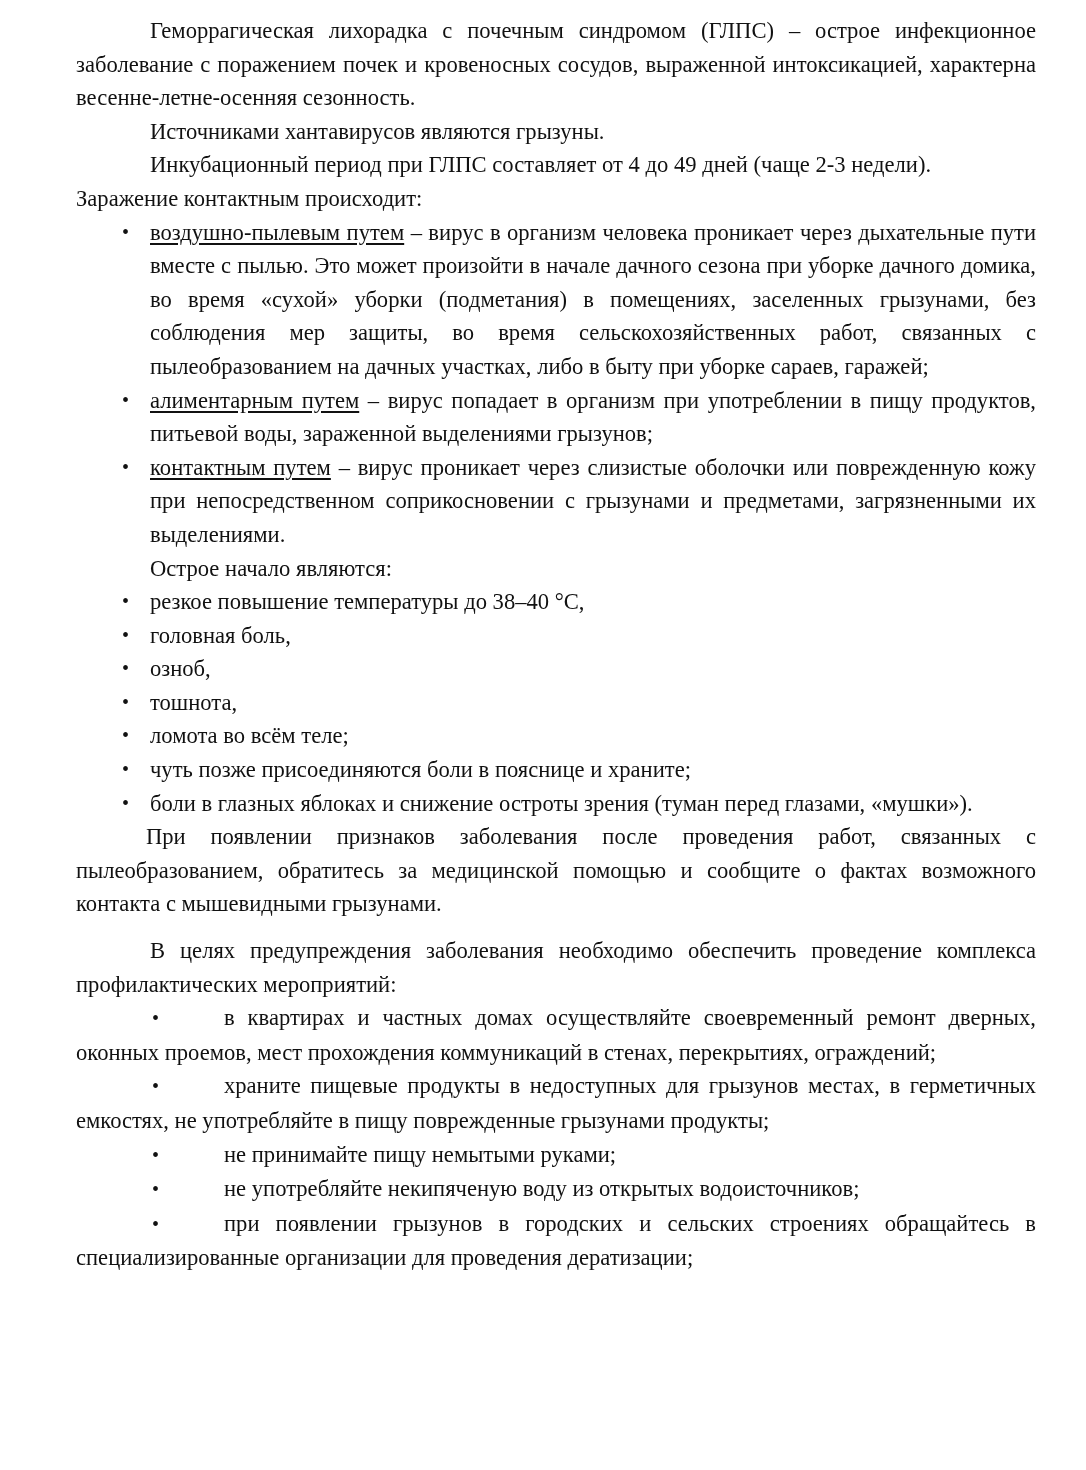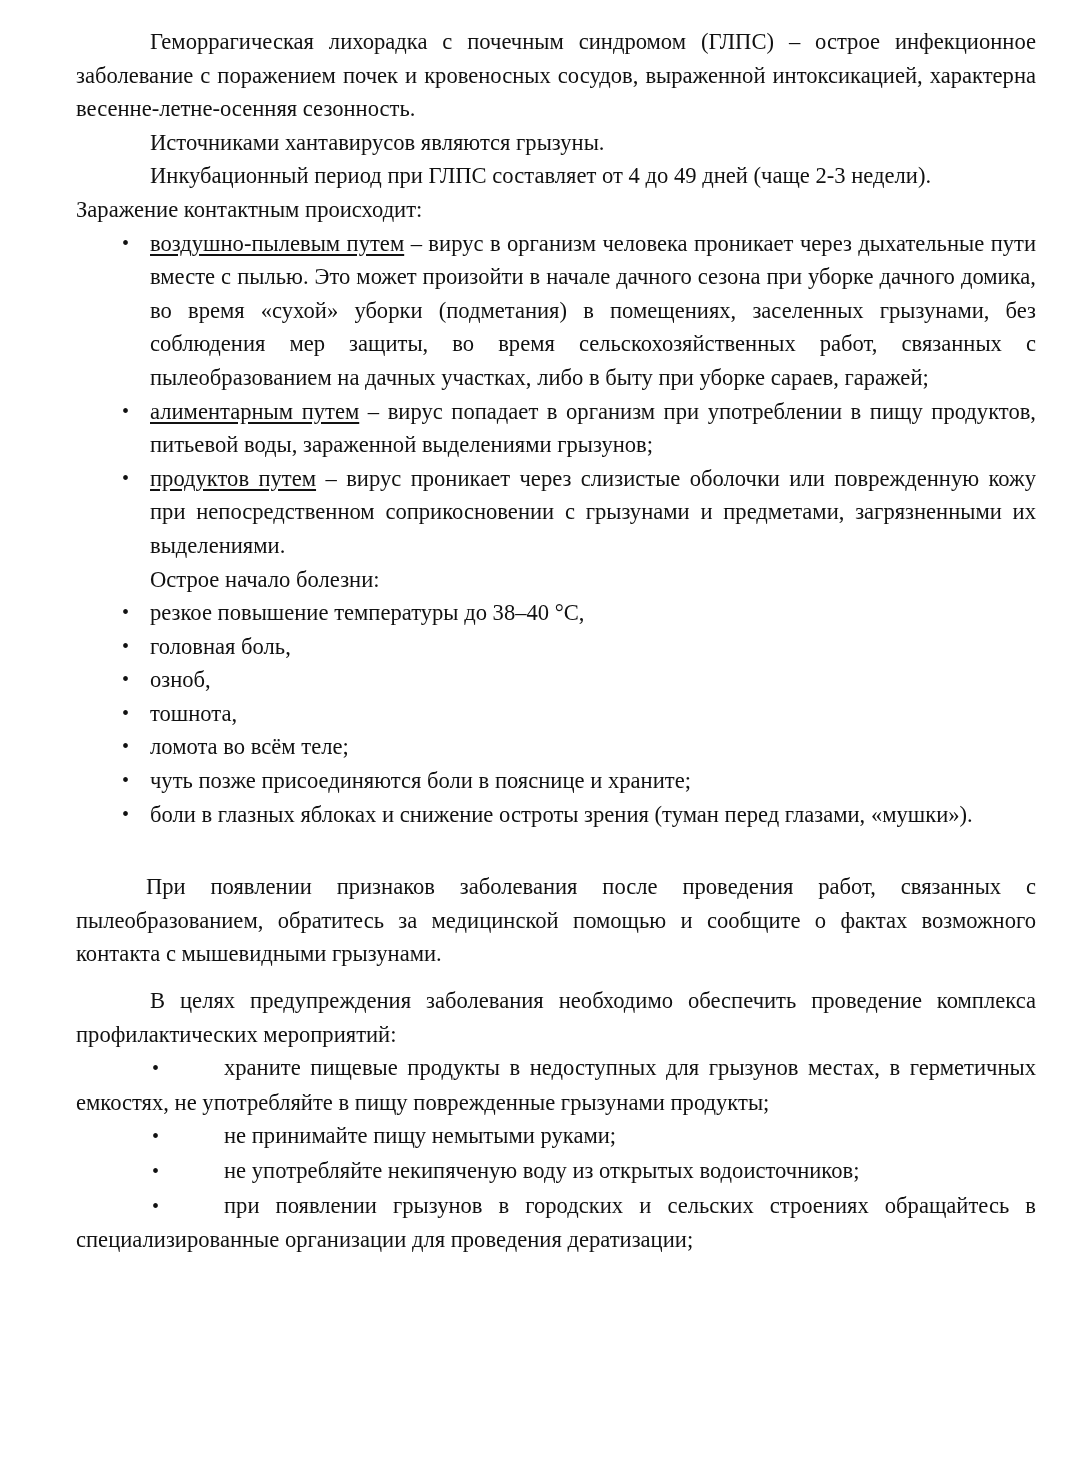--- a/index.html
+++ b/index.html
@@ -5,26 +5,26 @@
   html, body { margin: 0; padding: 0; background: #ffffff; }
   body {
     width: 1086px; height: 1470px; overflow: hidden;
     font-family: "Liberation Serif", "DejaVu Serif", serif;
     color: #111111;
   }
   .page {
     position: relative;
     width: 1086px; height: 1470px;
     box-sizing: border-box;
-    padding: 25px 50px 0 76px;
+    padding: 14px 50px 0 76px;
   }
   .content { width: 960px; font-size: 22.6px; line-height: 33.6px; }
   p { margin: 0; text-align: justify; }
   .indent { text-indent: 74px; }
-  .indent-s { text-indent: 70px; margin-top: 39px; }
+  .indent-s { text-indent: 70px; }
   .u { text-decoration: underline; text-underline-offset: 3px; margin-top: 8px; }
   ul.bl { list-style: none; margin: 0; padding: 0; }
   ul.bl li {
     position: relative; padding-left: 74px; text-align: justify;
   }
   ul.bl li .bullet {
     position: absolute; left: 46px; top: 0; width: 12px;
     font-size: 20px;
   }
   .gap { height: 13px; }
@@ -48,41 +48,42 @@
       <li>
         <span class="bullet">•</span>
         <span class="u">воздушно-пылевым путем</span><span> – вирус в организм человека проникает через дыхательные пути вместе с пылью. Это может произойти в начале дачного сезона при уборке дачного домика, во время «сухой» уборки (подметания) в помещениях, заселенных грызунами, без соблюдения мер защиты, во время сельскохозяйственных работ, связанных с пылеобразованием на дачных участках, либо в быту при уборке сараев, гаражей;</span>
       </li>
       <li>
         <span class="bullet">•</span>
         <span class="u">алиментарным путем</span><span> – вирус попадает в организм при употреблении в пищу продуктов, питьевой воды, зараженной выделениями грызунов;</span>
       </li>
       <li>
         <span class="bullet">•</span>
-        <span class="u">продуктов путем</span><span> – вирус проникает через слизистые оболочки или поврежденную кожу при непосредственном соприкосновении с грызунами и предметами, загрязненными их выделениями.</span>
+        <span class="u">контактным путем</span><span> – вирус проникает через слизистые оболочки или поврежденную кожу при непосредственном соприкосновении с грызунами и предметами, загрязненными их выделениями.</span>
       </li>
     </ul>
 
-    <p class="indent">Острое начало болезни:</p>
+    <p class="indent">Острое начало являются:</p>
 
     <ul class="bl">
       <li><span class="bullet">•</span><span>резкое повышение температуры до 38–40 °С,</span></li>
       <li><span class="bullet">•</span><span>головная боль,</span></li>
       <li><span class="bullet">•</span><span>озноб,</span></li>
       <li><span class="bullet">•</span><span>тошнота,</span></li>
       <li><span class="bullet">•</span><span>ломота во всём теле;</span></li>
       <li><span class="bullet">•</span><span>чуть позже присоединяются боли в пояснице и храните;</span></li>
       <li><span class="bullet">•</span><span>боли в глазных яблоках и снижение остроты зрения (туман перед глазами, «мушки»).</span></li>
     </ul>
 
     <p class="indent-s">При появлении признаков заболевания после проведения работ, связанных с пылеобразованием, обратитесь за медицинской помощью и сообщите о фактах возможного контакта с мышевидными грызунами.</p>
 
     <div class="gap"></div>
 
     <p class="indent">В целях предупреждения заболевания необходимо обеспечить проведение комплекса профилактических мероприятий:</p>
 
+    <p class="prev"><span class="lead"><span class="dot">•</span></span><span>в квартирах и частных домах осуществляйте своевременный ремонт дверных, оконных проемов, мест прохождения коммуникаций в стенах, перекрытиях, ограждений;</span></p>
     <p class="prev"><span class="lead"><span class="dot">•</span></span><span>храните пищевые продукты в недоступных для грызунов местах, в герметичных емкостях, не употребляйте в пищу поврежденные грызунами продукты;</span></p>
     <p class="prev"><span class="lead"><span class="dot">•</span></span><span>не принимайте пищу немытыми руками;</span></p>
     <p class="prev"><span class="lead"><span class="dot">•</span></span><span>не употребляйте некипяченую воду из открытых водоисточников;</span></p>
     <p class="prev"><span class="lead"><span class="dot">•</span></span><span>при появлении грызунов в городских и сельских строениях обращайтесь в специализированные организации для проведения дератизации;</span></p>
 
   </div>
 </div>
 
 </body></html>

